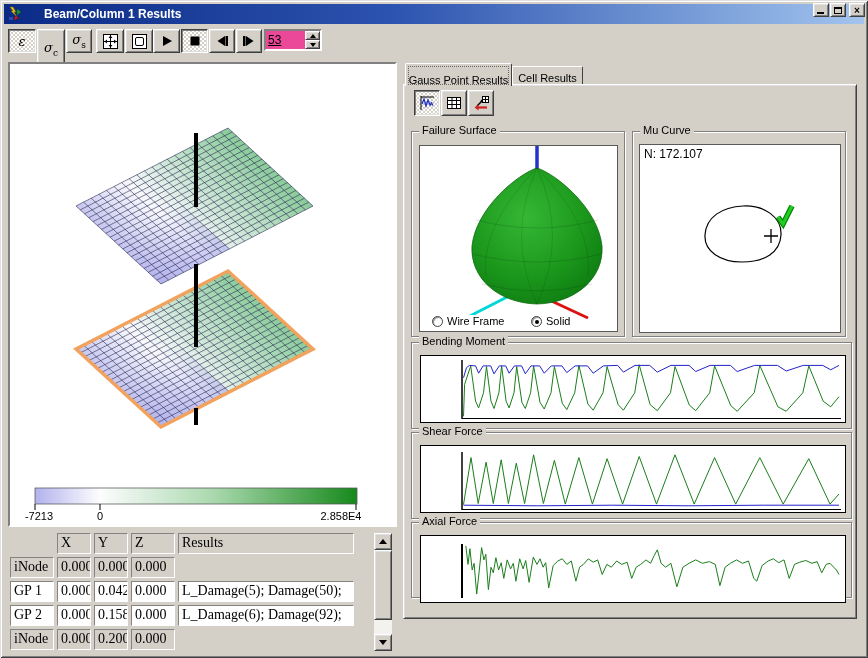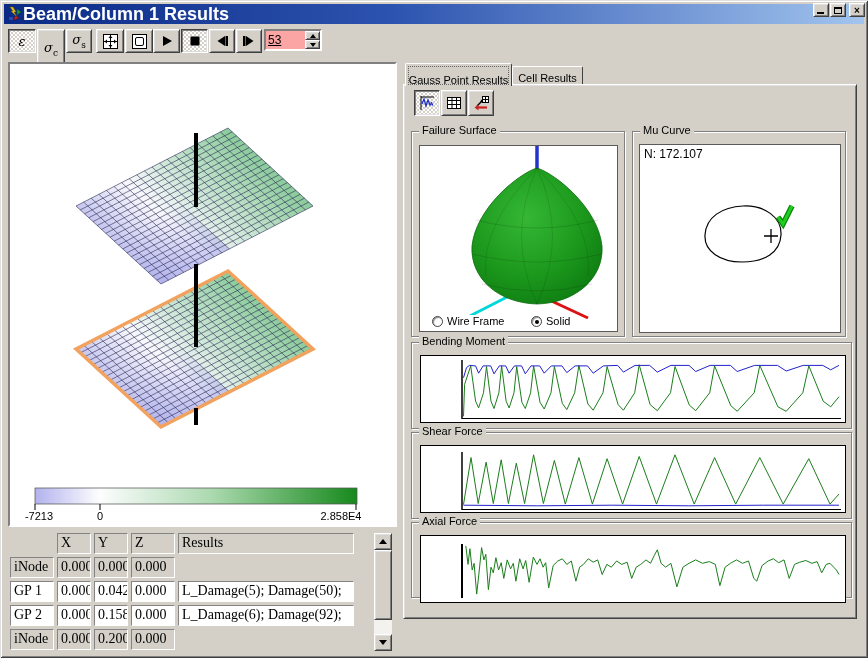--- a/index.html
+++ b/index.html
@@ -8,21 +8,21 @@
     position:relative;width:868px;height:658px;background:#D4D0C8;
     font-family:"Liberation Sans","DejaVu Sans",sans-serif;font-size:11px;color:#000;
     box-shadow:inset 1px 1px 0 #dfdfdf, inset -1px -1px 0 #404040, inset 2px 2px 0 #fff, inset -2px -2px 0 #808080;
     overflow:hidden;
   }
   .titlebar{
     position:absolute;left:4px;top:4px;width:860px;height:20px;
     background:linear-gradient(90deg,#0a2a85 0%,#2c53af 45%,#a2c4ee 100%);
     display:flex;align-items:center;padding-left:3px;color:#fff;
   }
-  .titlebar .title{font-size:18px;font-weight:bold;margin-left:0;white-space:nowrap;}
+  .titlebar .title{font-size:12px;font-weight:bold;margin-left:21px;white-space:nowrap;}
   .winbtns{position:absolute;right:3px;top:3px;display:flex;}
   .winbtn{
     width:16px;height:14px;background:#d4d0c8;margin-left:1px;position:relative;
     border:1px solid;border-color:#fff #404040 #404040 #fff;
     box-shadow:inset 1px 1px 0 #dfdfdf, inset -1px -1px 0 #808080;
     display:flex;align-items:center;justify-content:center;font-size:10px;font-weight:bold;color:#000;
   }
   .winbtn.close{margin-left:3px;}
   .glyph-min{position:absolute;left:3px;bottom:2px;width:7px;height:2px;background:#000;}
   .glyph-max{width:8px;height:7px;border:1px solid #000;border-top-width:2px;}
@@ -38,21 +38,21 @@
     background-image:repeating-conic-gradient(#ffffff 0% 25%, #d4d0c8 25% 50%);
     background-size:4px 4px;
   }
   .greek{font-family:"DejaVu Serif","Liberation Serif",serif;font-style:italic;font-size:13px;line-height:1;}
   .greek sub{font-size:9px;font-style:normal;}
   .spinbox{
     position:absolute;left:264px;top:29px;width:58px;height:22px;background:#fff;
     border:2px solid;border-color:#808080 #fff #fff #808080;display:flex;
   }
   .spinbox input{
-    flex:1;border:0;outline:0;font-family:"Liberation Sans",sans-serif;font-size:12px;padding:1px 2px;min-width:0;background:#fca5a5;text-decoration:underline;
+    flex:1;border:0;outline:0;font-family:"Liberation Sans",sans-serif;font-size:12px;padding:1px 2px;min-width:0;background:#ec4899;text-decoration:underline;
   }
   .spinners{width:15px;display:flex;flex-direction:column;}
   .spinners .sp{flex:1;background:#d4d0c8;border:1px solid;border-color:#fff #404040 #404040 #fff;
     box-shadow:inset 1px 1px 0 #dfdfdf, inset -1px -1px 0 #808080;display:flex;align-items:center;justify-content:center;}
   .tri-up{width:0;height:0;border:3px solid transparent;border-bottom:4px solid #000;margin-top:-3px;}
   .tri-down{width:0;height:0;border:3px solid transparent;border-top:4px solid #000;margin-bottom:-3px;}
   .viewport{
     position:absolute;left:8px;top:62px;width:389px;height:465px;background:#fff;
     border:2px solid;border-color:#808080 #fff #fff #808080;
   }

